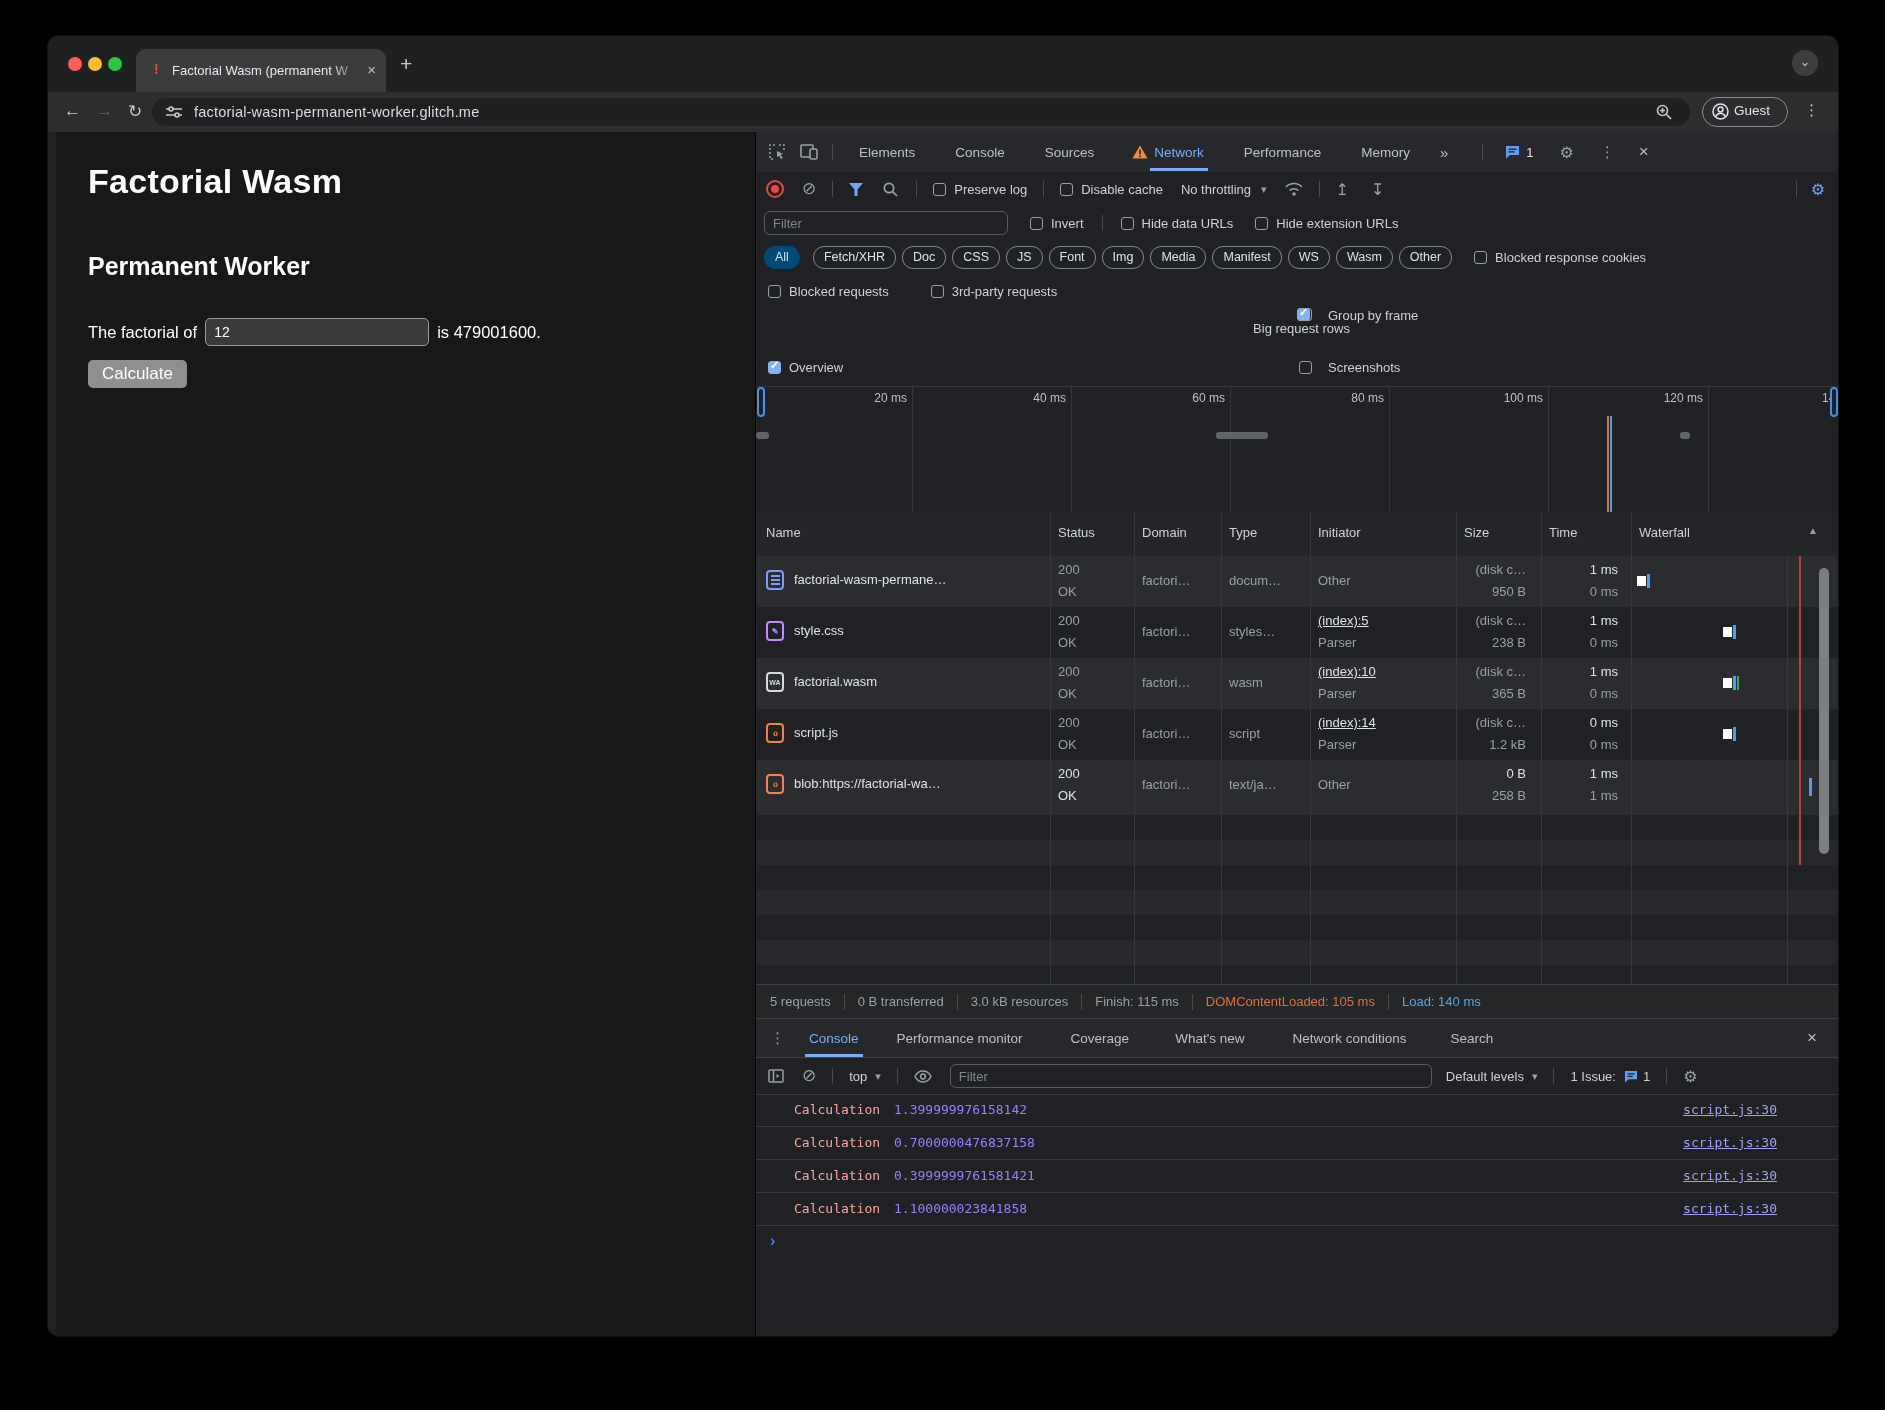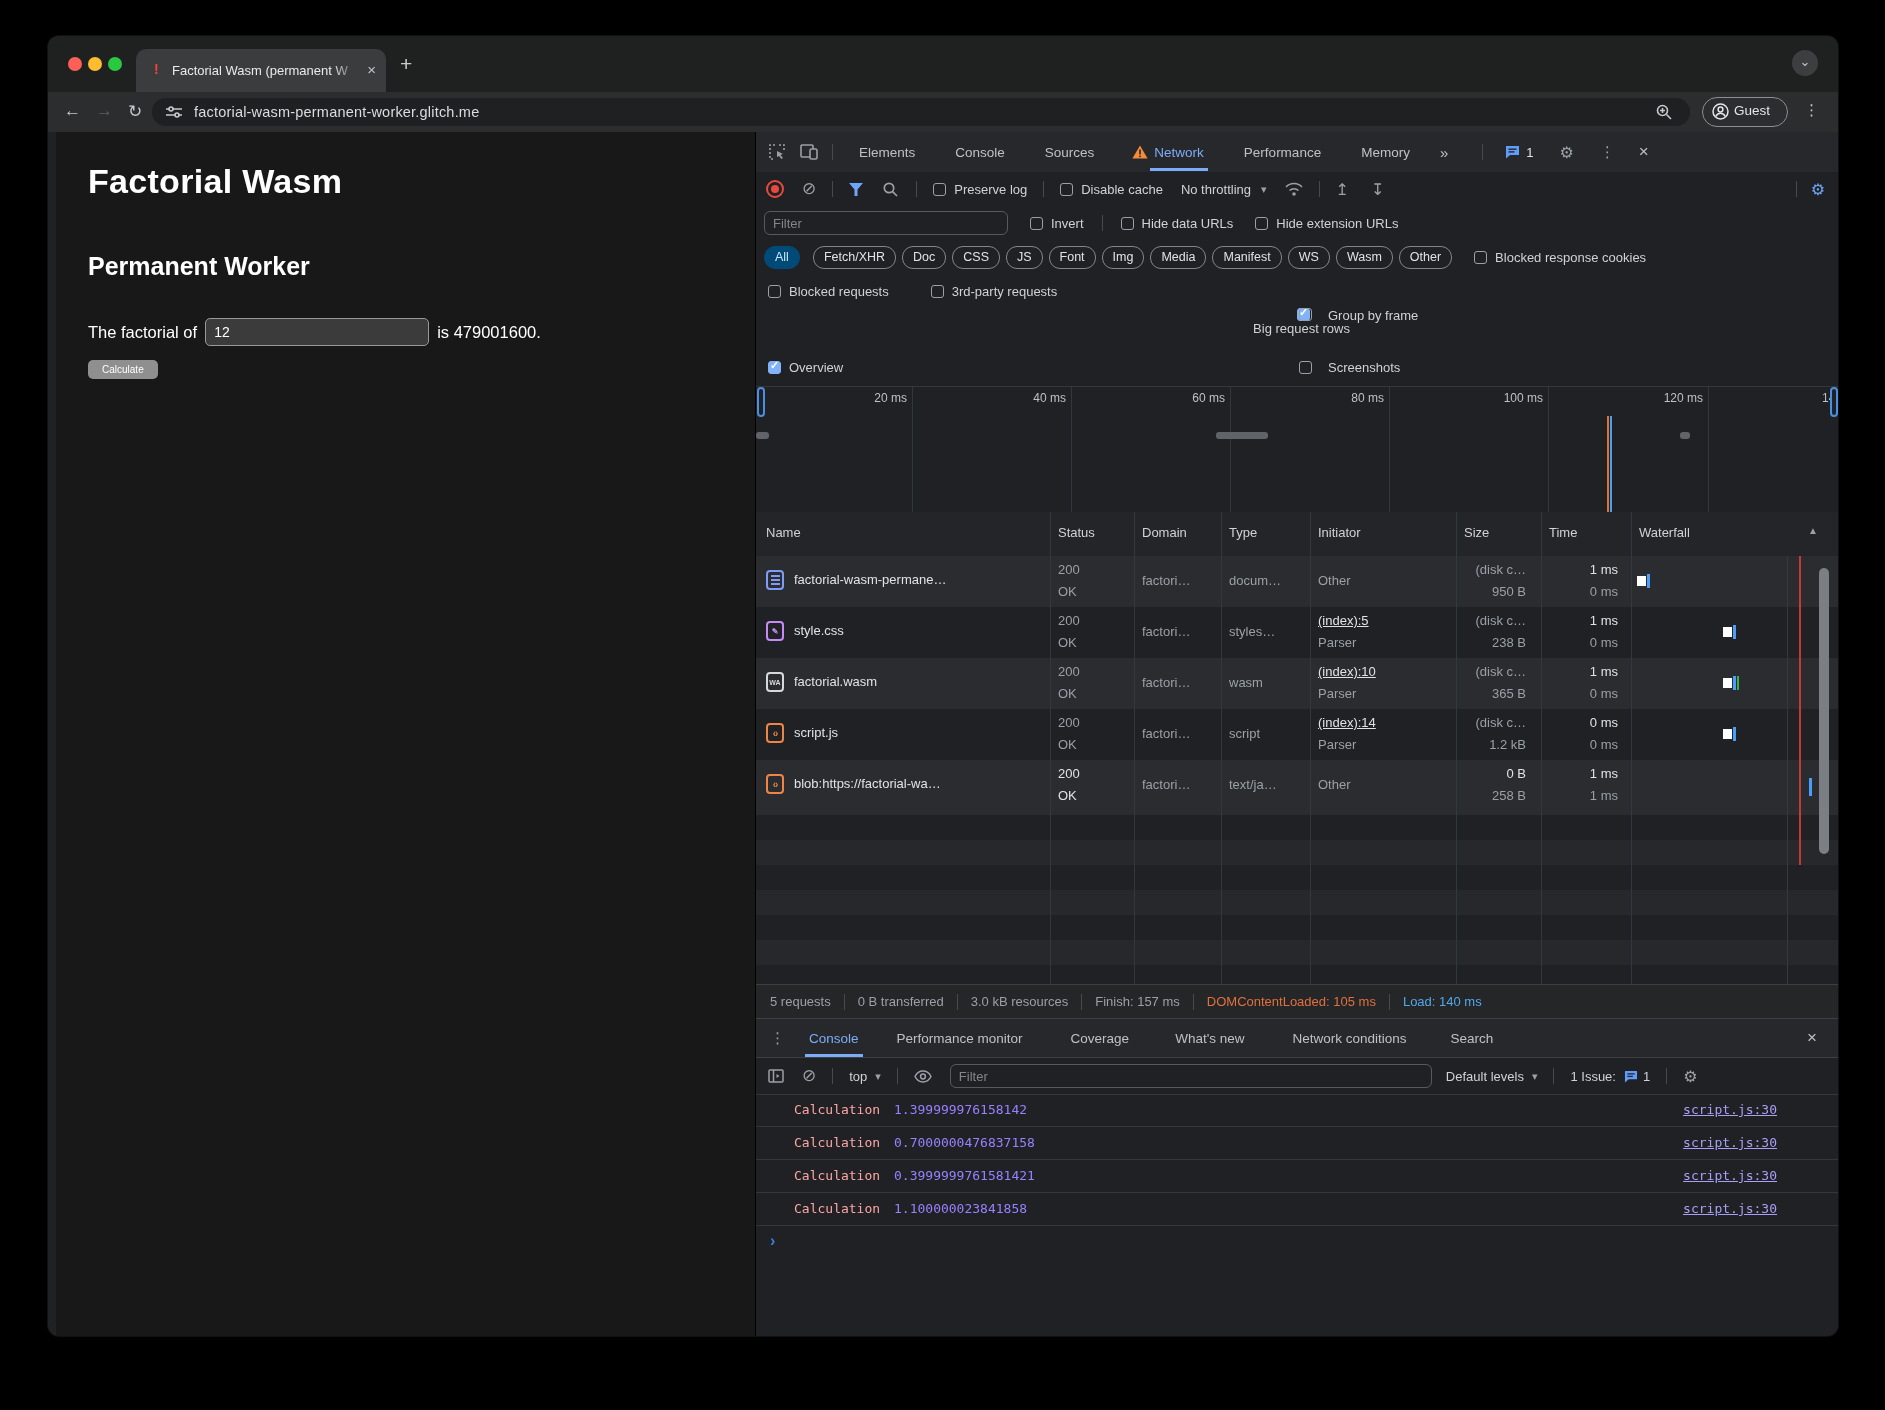--- a/index.html
+++ b/index.html
@@ -27,21 +27,21 @@
   #guest{position:absolute;left:1654px;top:5px;width:84px;height:28px;border:1px solid #8b8e92;
     border-radius:15px;color:#e2e4e7;font-size:13.5px;}
   
   #page{position:absolute;left:8px;top:96px;width:707px;height:1204px;background:#181818;color:#fff;}
   #page h1{margin:0;position:absolute;left:32px;top:30px;font-size:34px;font-weight:800;letter-spacing:.3px;}
   #page h2{margin:0;position:absolute;left:32px;top:120px;font-size:25px;font-weight:800;}
   #factline{position:absolute;left:32px;top:186px;font-size:16.5px;display:flex;align-items:center;gap:8px;}
   #factinput{width:206px;height:26px;background:#3b3b3b;border:1px solid #999;border-radius:5px;
     color:#fff;font-size:14px;padding:0 8px;font-family:"Liberation Sans",sans-serif;}
   #calcbtn{position:absolute;left:32px;top:228px;background:#8f8f8f;color:#fff;border:none;
-    border-radius:5px;font-size:10px;padding:4px 14px;font-family:"Liberation Sans",sans-serif;}
+    border-radius:5px;font-size:17px;padding:4px 14px;font-family:"Liberation Sans",sans-serif;}
   
   #dt{position:absolute;left:707px;top:96px;width:1083px;height:1204px;background:#202124;
     border-left:1px solid #000;color:#bdc1c6;font-size:13px;}
   #dt-tabbar{position:absolute;left:0;top:0;width:100%;height:40px;background:#27282b;
     border-bottom:1px solid #3c4043;display:flex;align-items:center;}
   .dt-tab{color:#bdc1c6;font-size:13.5px;white-space:nowrap;}
   .dt-tab.active{color:#7cacf8;position:relative;}
   .dt-tab.active:after{content:"";position:absolute;left:-4px;right:-4px;bottom:-11px;height:2.5px;background:#7cacf8;}
   .vdiv{width:1px;height:16px;background:#47494d;}
   .icnbtn{display:inline-flex;align-items:center;justify-content:center;}
@@ -489,21 +489,21 @@
       <span id="ntscroll"></span>
     </div>
 
     <div id="nt-sum">
       <span>5 requests</span>
       <span class="vdiv"></span>
       <span>0 B transferred</span>
       <span class="vdiv"></span>
       <span>3.0 kB resources</span>
       <span class="vdiv"></span>
-      <span>Finish: 157 ms</span>
+      <span>Finish: 115 ms</span>
       <span class="vdiv"></span>
       <span style="color:#e1703d">DOMContentLoaded: 105 ms</span>
       <span class="vdiv"></span>
       <span style="color:#53a7e8">Load: 140 ms</span>
     </div>
 
     <div id="drawer-tabs">
       <span style="margin-left:14px;color:#9aa0a6;font-size:15px">⋮</span>
       <span class="dt-tab active" style="margin-left:24px">Console</span>
       <span class="dt-tab" style="margin-left:38px">Performance monitor</span>

